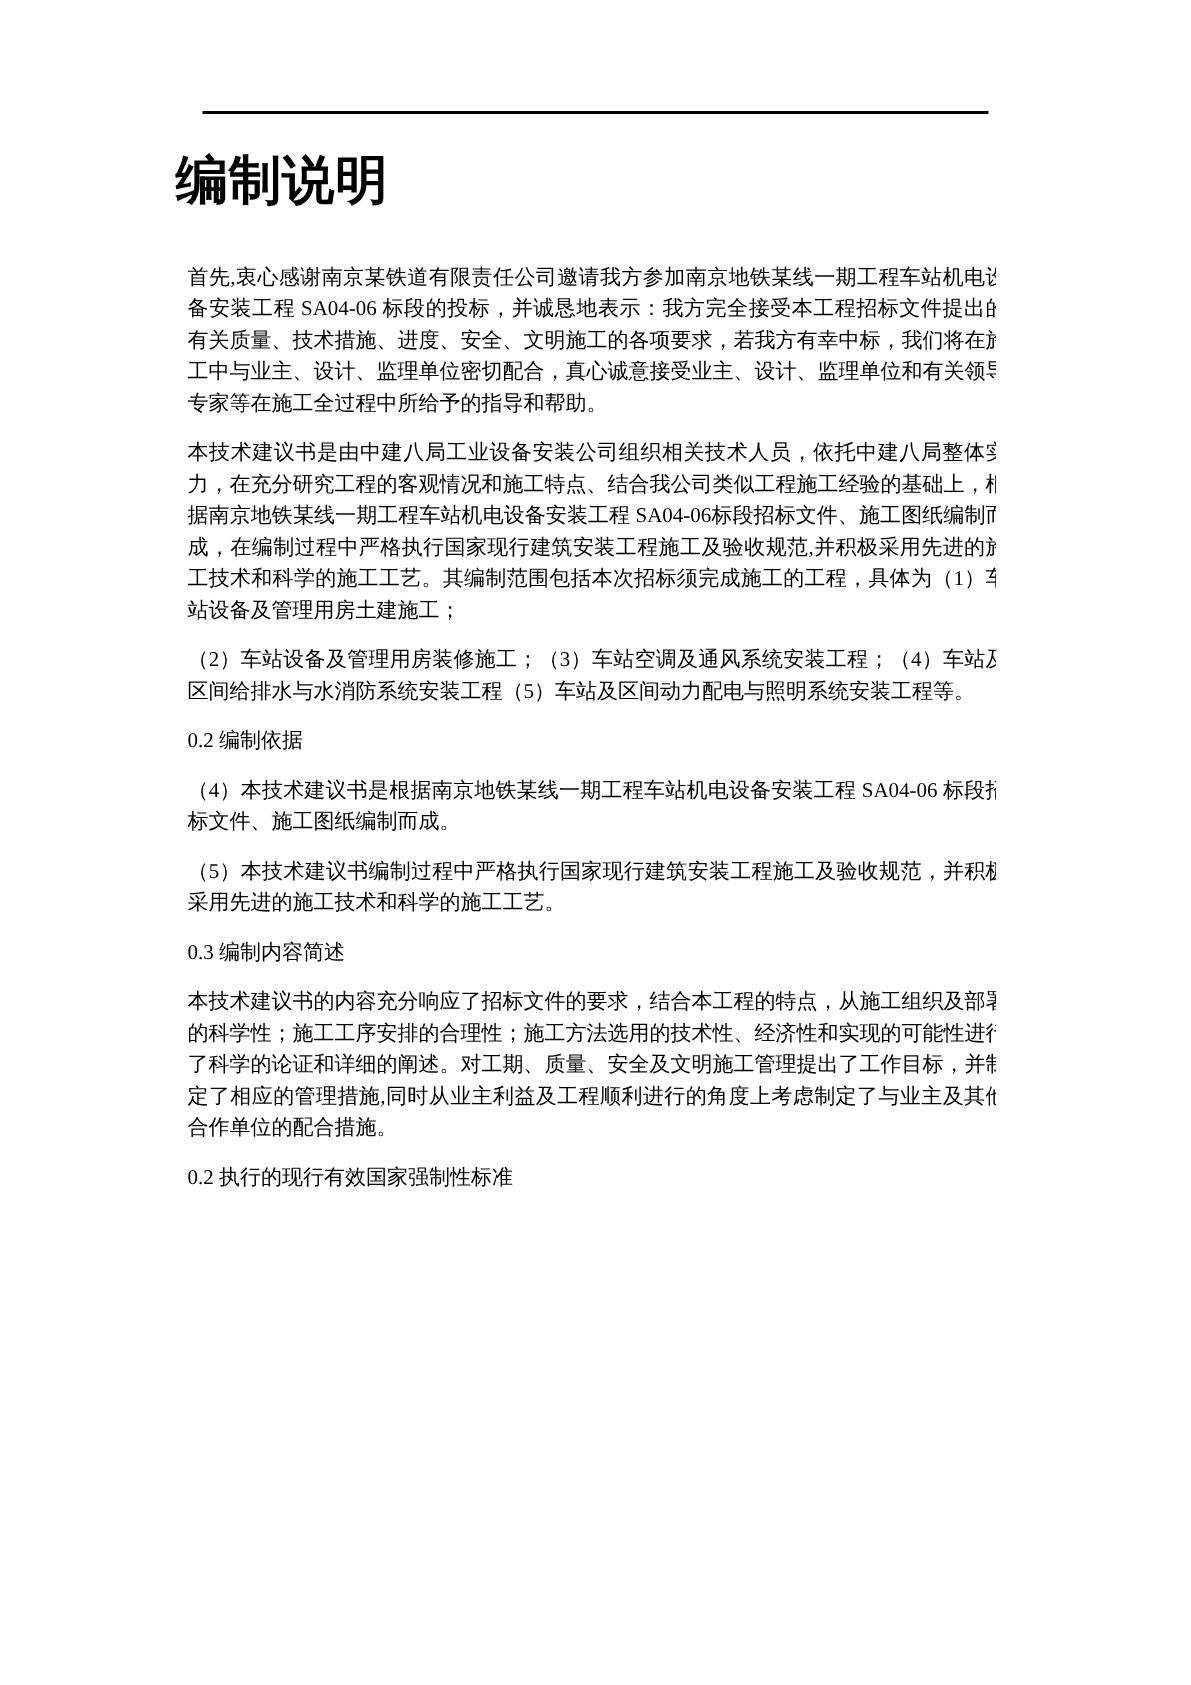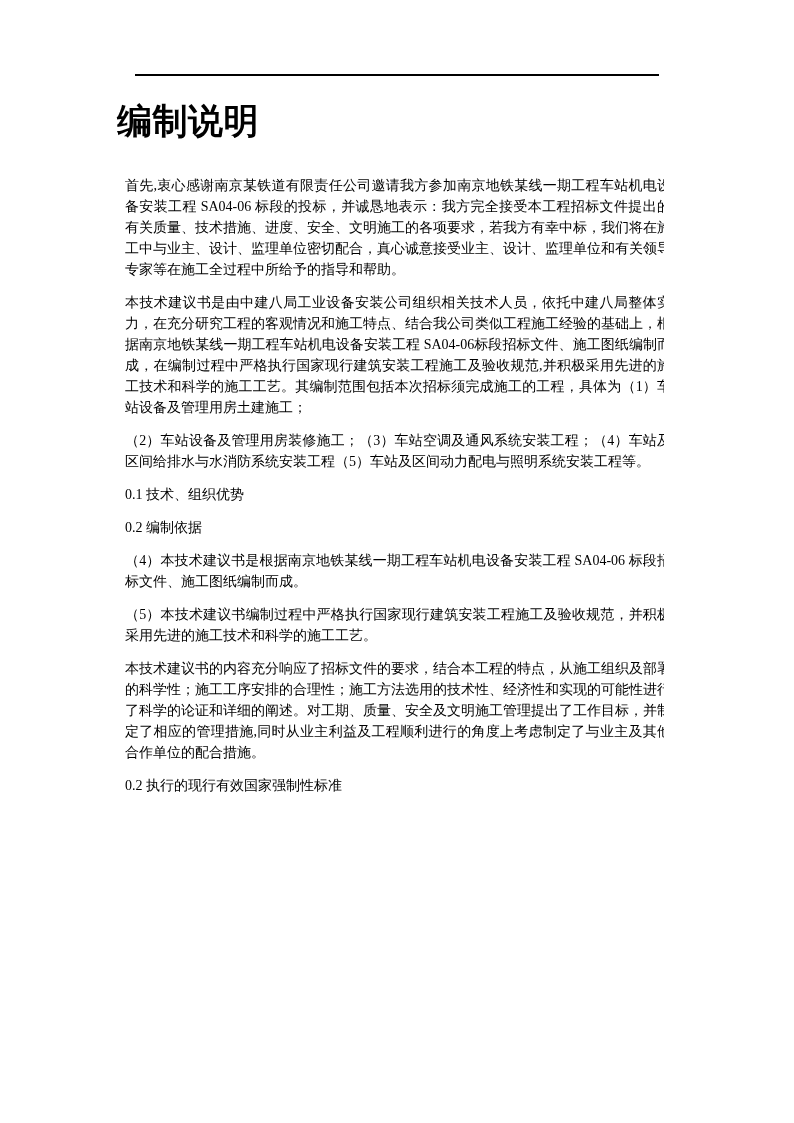--- a/index.html
+++ b/index.html
@@ -68,23 +68,23 @@
 <div class="page">
 
   <div class="header-rule"></div>
 
   <h1 class="doc-title">编制说明</h1>
 
   <div class="doc-body">
     <p>首先,衷心感谢南京某铁道有限责任公司邀请我方参加南京地铁某线一期工程车站机电设备安装工程 SA04-06 标段的投标，并诚恳地表示：我方完全接受本工程招标文件提出的有关质量、技术措施、进度、安全、文明施工的各项要求，若我方有幸中标，我们将在施工中与业主、设计、监理单位密切配合，真心诚意接受业主、设计、监理单位和有关领导专家等在施工全过程中所给予的指导和帮助。</p>
     <p>本技术建议书是由中建八局工业设备安装公司组织相关技术人员，依托中建八局整体实力，在充分研究工程的客观情况和施工特点、结合我公司类似工程施工经验的基础上，根据南京地铁某线一期工程车站机电设备安装工程 SA04-06标段招标文件、施工图纸编制而成，在编制过程中严格执行国家现行建筑安装工程施工及验收规范,并积极采用先进的施工技术和科学的施工工艺。其编制范围包括本次招标须完成施工的工程，具体为（1）车站设备及管理用房土建施工；</p>
     <p>（2）车站设备及管理用房装修施工；（3）车站空调及通风系统安装工程；（4）车站及区间给排水与水消防系统安装工程（5）车站及区间动力配电与照明系统安装工程等。</p>
-    <p>0.1 技术、组织优势</p>
     <p>0.2 编制依据</p>
     <p>（4）本技术建议书是根据南京地铁某线一期工程车站机电设备安装工程 SA04-06 标段招标文件、施工图纸编制而成。</p>
     <p>（5）本技术建议书编制过程中严格执行国家现行建筑安装工程施工及验收规范，并积极采用先进的施工技术和科学的施工工艺。</p>
+    <p>0.3 编制内容简述</p>
     <p>本技术建议书的内容充分响应了招标文件的要求，结合本工程的特点，从施工组织及部署的科学性；施工工序安排的合理性；施工方法选用的技术性、经济性和实现的可能性进行了科学的论证和详细的阐述。对工期、质量、安全及文明施工管理提出了工作目标，并制定了相应的管理措施,同时从业主利益及工程顺利进行的角度上考虑制定了与业主及其他合作单位的配合措施。</p>
     <p>0.2 执行的现行有效国家强制性标准</p>
   </div>
 
   <div class="page-number">2</div>
 
 </div>
 
 </body></html>

